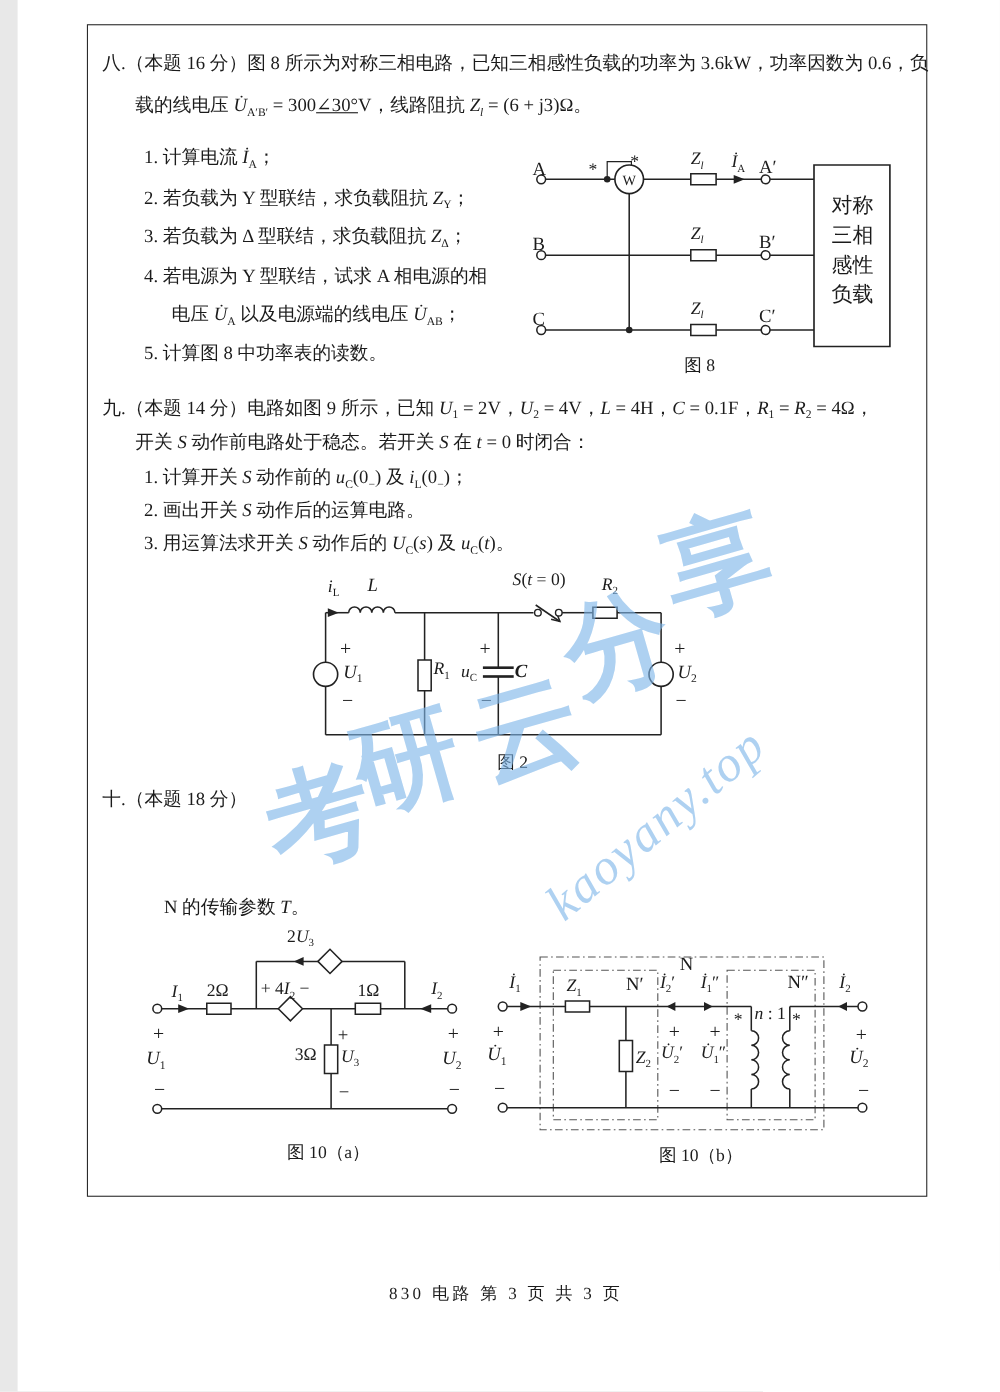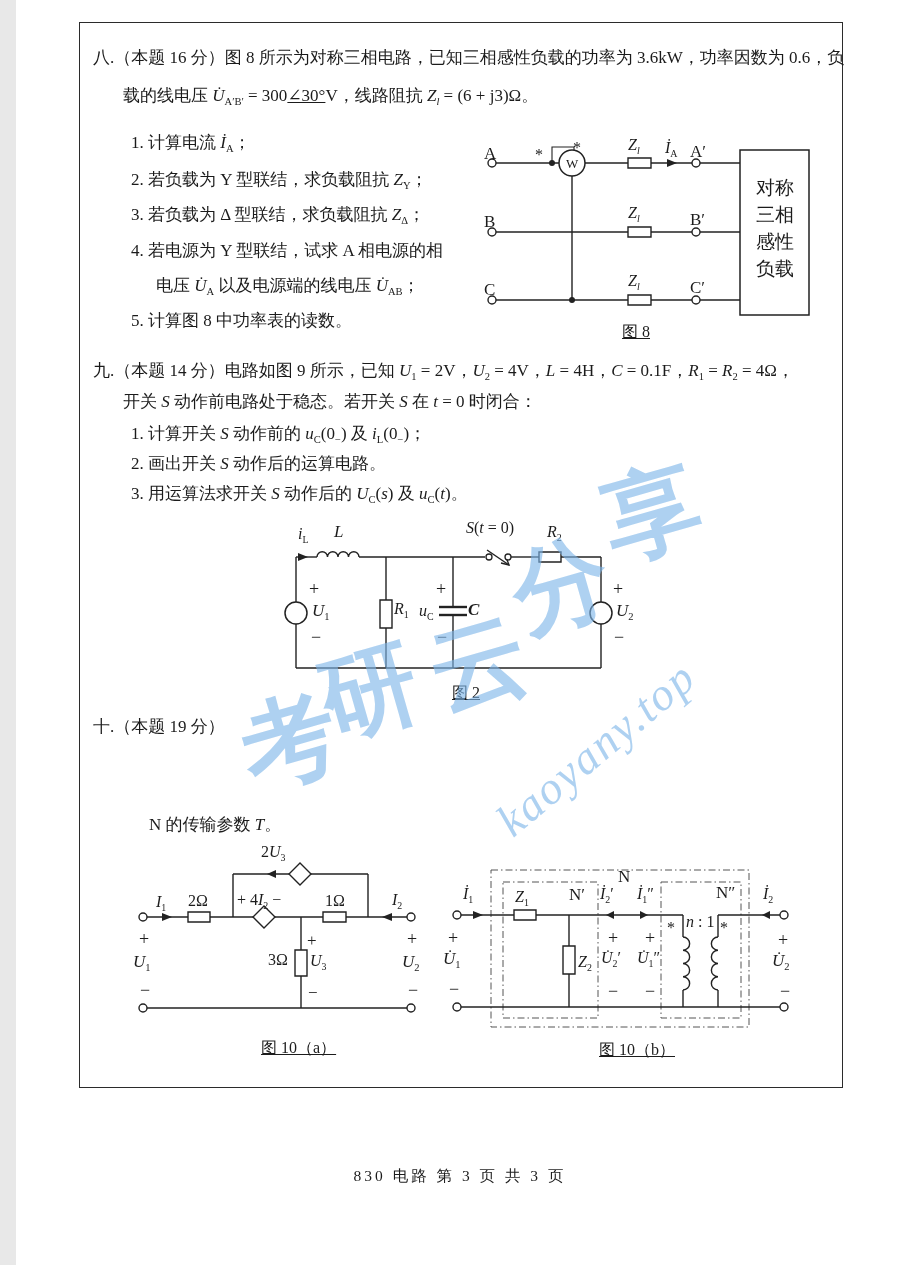--- a/index.html
+++ b/index.html
@@ -4,21 +4,21 @@
 <style>
   html,body{margin:0;padding:0;background:#e8e8e8;}
   .page{position:relative;width:909px;height:1265px;background:#ffffff;overflow:hidden;
         font-family:"Liberation Serif","DejaVu Serif",serif;color:#1b1b1b;margin-left:16px;}
   .frame{position:absolute;left:63px;top:22px;width:762px;height:1064px;
          border:1.6px solid #2b2b2b;}
   .txt{position:absolute;font-size:17px;line-height:1.25;white-space:nowrap;
        font-family:"Liberation Serif","DejaVu Serif",serif;color:#1b1b1b;}
   .lbl{position:absolute;font-size:16px;line-height:1;white-space:nowrap;
        font-family:"Liberation Serif","DejaVu Serif",serif;color:#1c1c1c;}
-  .cap{position:absolute;font-size:16px;white-space:nowrap;color:#1c1c1c;text-decoration:underline;}
+  .cap{position:absolute;font-size:16px;white-space:nowrap;color:#1c1c1c;}
   .it{font-style:italic;}
   .ul{text-decoration:underline;text-align:center;}
   .bd{font-weight:bold;}
   sub{font-size:.62em;line-height:0;}
   svg{position:absolute;overflow:visible;}
   svg *{vector-effect:non-scaling-stroke;}
   .loadbox-text{position:absolute;left:724px;top:174px;width:70px;text-align:center;
        font-size:19px;line-height:27px;}
   .footer{position:absolute;left:63px;top:1166px;width:762px;text-align:center;
        font-size:15.5px;letter-spacing:3px;}
@@ -145,21 +145,21 @@
   <div class="lbl" style="left:378px;top:601px"><span class="it">R</span><sub>1</sub></div>
   <div class="lbl" style="left:420px;top:580px;font-size:18px">+</div>
   <div class="lbl" style="left:403px;top:603px"><span class="it">u</span><sub>C</sub></div>
   <div class="lbl" style="left:452px;top:601px;font-size:17px"><span class="it bd">C</span></div>
   <div class="lbl" style="left:421px;top:628px;font-size:18px">−</div>
   <div class="lbl" style="left:597px;top:580px;font-size:18px">+</div>
   <div class="lbl" style="left:600px;top:602px;font-size:17px"><span class="it">U</span><sub>2</sub></div>
   <div class="lbl" style="left:598px;top:628px;font-size:18px">−</div>
   <div class="cap" style="left:436px;top:683px">图 2</div>
 
-  <div class="txt" style="left:77px;top:716px"><span>十.（本题 19 分）</span></div>
+  <div class="txt" style="left:77px;top:716px"><span>十.（本题 18 分）</span></div>
   <div class="txt" style="left:133px;top:814px"><span>N 的传输参数 </span><span class="it">T</span><span>。</span></div>
 
   <svg style="left:108px;top:843px" width="300" height="180" viewBox="0 0 300 180">
     <g stroke="#222" stroke-width="1.4" fill="none">
       <line x1="23" y1="74" x2="64" y2="74"></line>
       <line x1="86" y1="74" x2="129" y2="74"></line>
       <line x1="151" y1="74" x2="199" y2="74"></line>
       <line x1="222" y1="74" x2="283" y2="74"></line>
       <line x1="109" y1="74" x2="109" y2="31"></line>
       <line x1="109" y1="31" x2="165" y2="31"></line>

